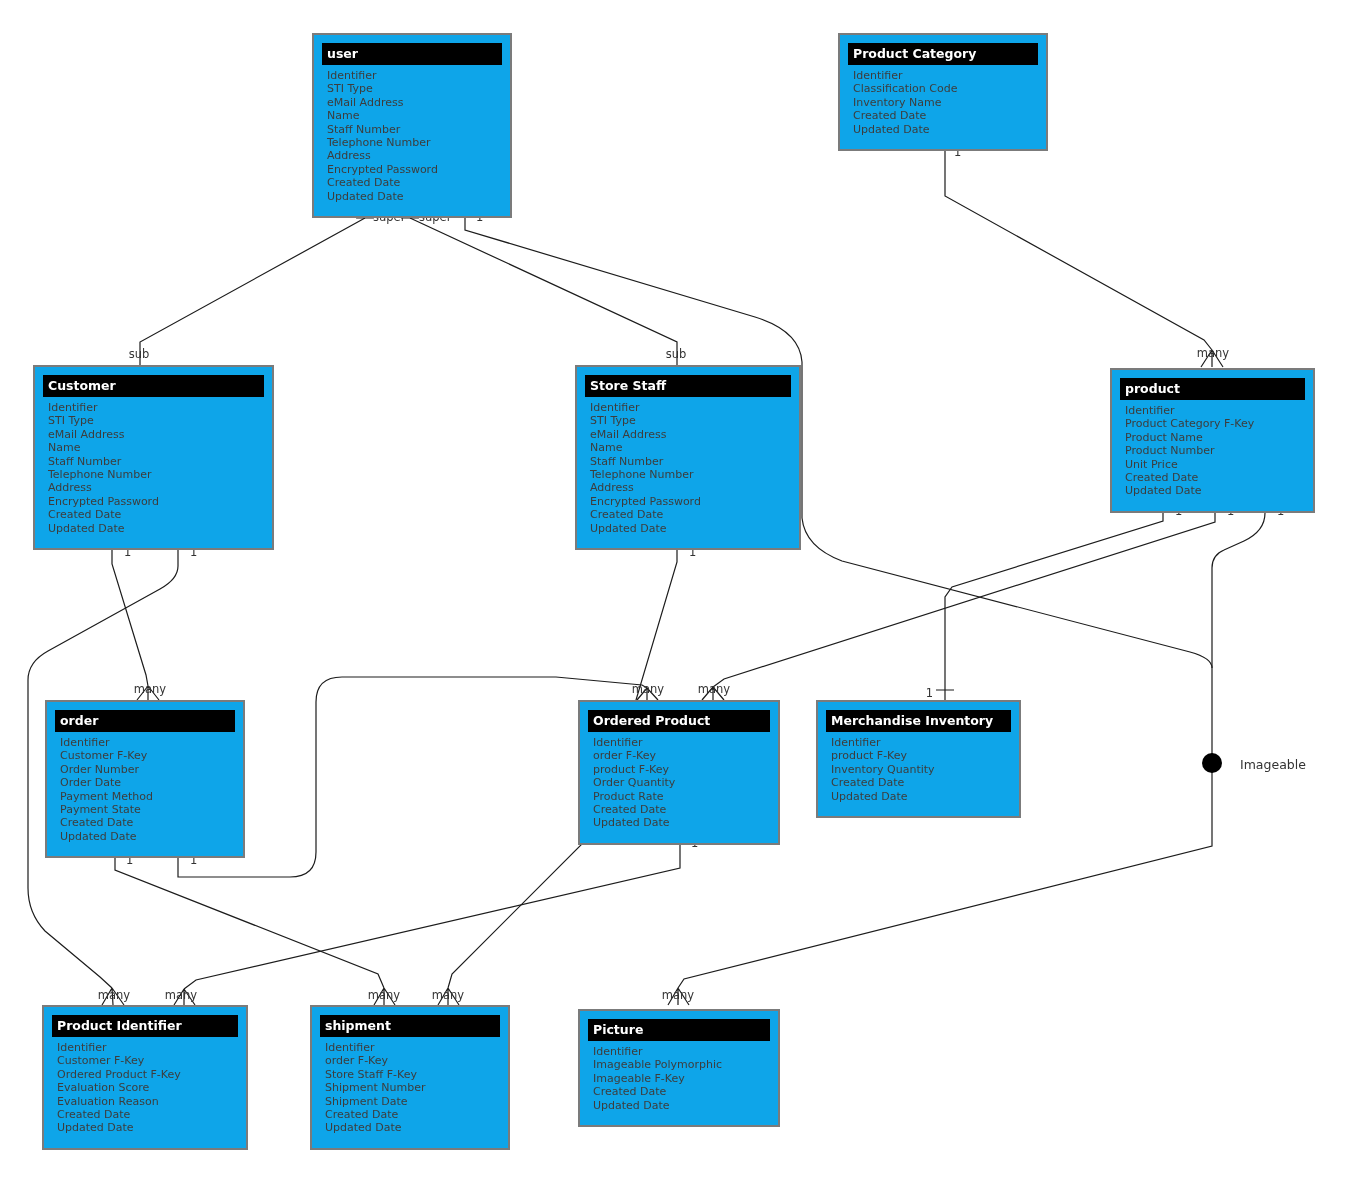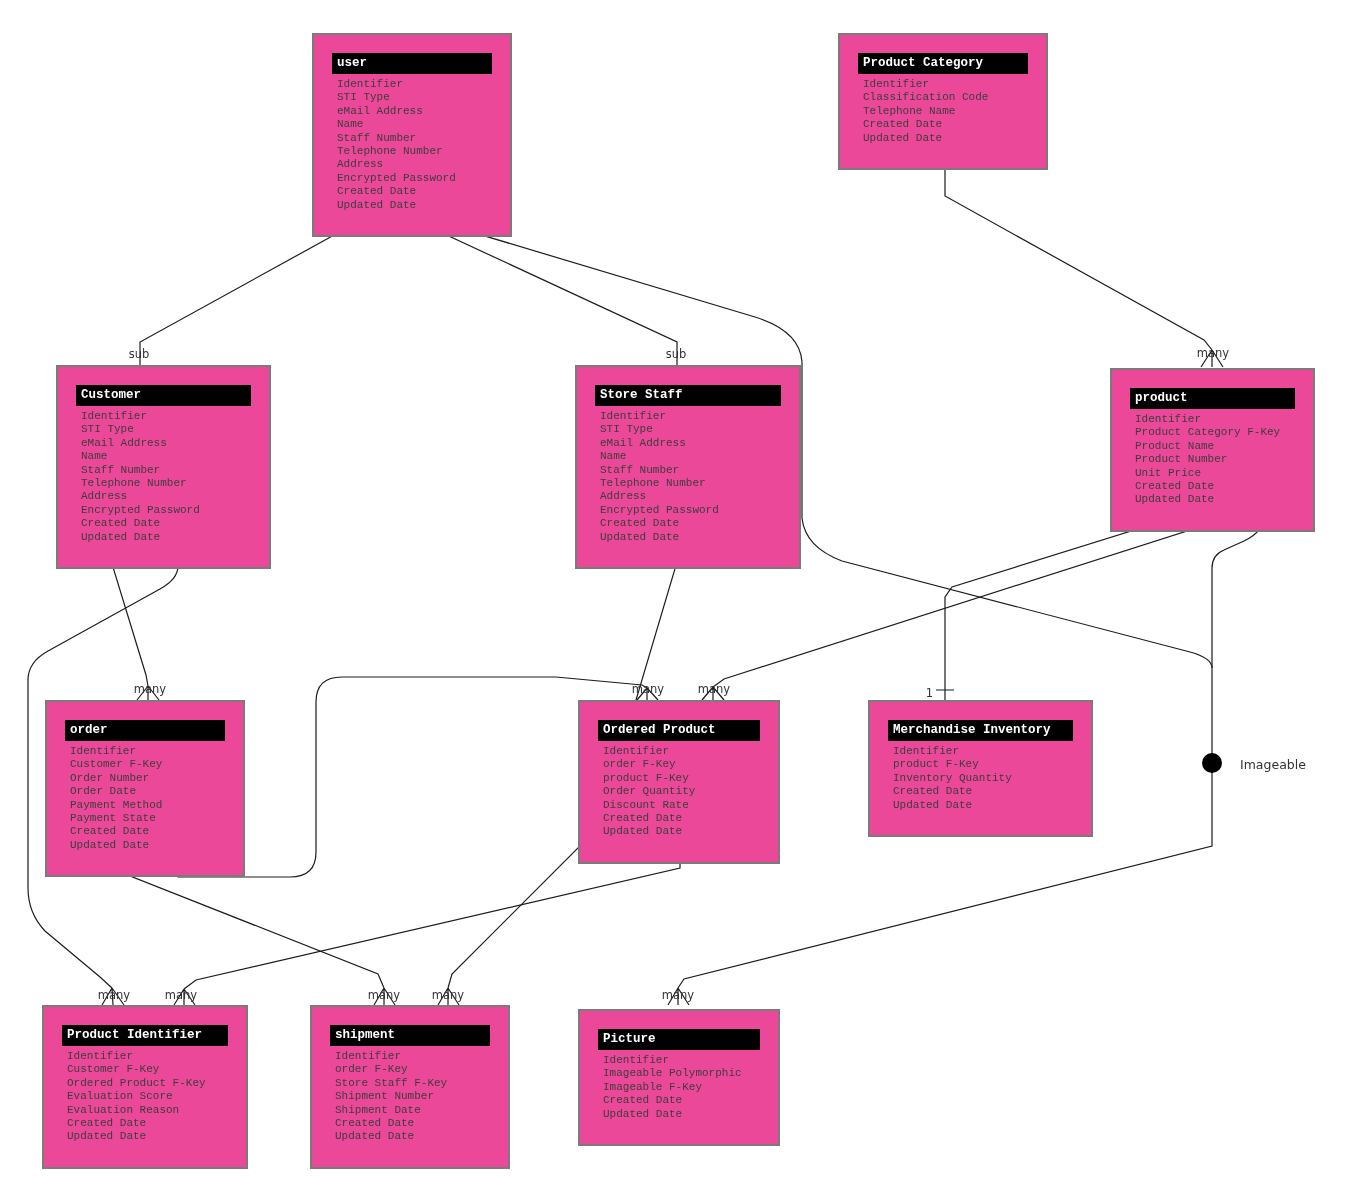--- a/index.html
+++ b/index.html
@@ -5,21 +5,21 @@
   html,body{margin:0;padding:0;background:#fff;}
   #canvas{position:relative;width:1372px;height:1187px;background:#fff;
           font-family:"DejaVu Sans","Liberation Sans",sans-serif;overflow:hidden;}
   #wires{position:absolute;left:0;top:0;width:1372px;height:1187px;}
   #wires path{fill:none;stroke:#1c1c1c;stroke-width:1.2;}
   #wires polygon{fill:#ffffff;stroke:#1c1c1c;stroke-width:1.2;}
   #wires text{font-family:"DejaVu Sans","Liberation Sans",sans-serif;
               font-size:11.5px;fill:#333;}
   #wires text.big{font-size:12.5px;}
   .entity{position:absolute;box-sizing:border-box;border:2px solid #7b7b7b;
-          background:#ec4899;padding:18px;font-family:Liberation Mono, monospace;}
+          background:#0ea5e9;padding:8px;}
   .entity-title{background:#000;color:#fff;font-weight:bold;font-size:12.5px;
                 padding:3px 5px 4px 5px;white-space:nowrap;}
   .entity-fields{padding:4px 5px 5px 5px;font-size:11px;line-height:13.4px;
                  color:#3d3d3d;}
   .fld{white-space:nowrap;}
 </style>
 </head>
 <body>
 
 <div id="canvas">
@@ -98,27 +98,27 @@
         <div class="fld">Created Date</div>
         <div class="fld">Updated Date</div>
       </div>
   </div>
 
   <div class="entity" style="left:838px;top:33px;width:210px">
     <div class="entity-title">Product Category</div>
     <div class="entity-fields">
         <div class="fld">Identifier</div>
         <div class="fld">Classification Code</div>
-        <div class="fld">Telephone Name</div>
-        <div class="fld">Created Date</div>
-        <div class="fld">Updated Date</div>
-      </div>
-  </div>
-
-  <div class="entity" style="left:56px;top:365px;width:215px">
+        <div class="fld">Inventory Name</div>
+        <div class="fld">Created Date</div>
+        <div class="fld">Updated Date</div>
+      </div>
+  </div>
+
+  <div class="entity" style="left:33px;top:365px;width:241px">
     <div class="entity-title">Customer</div>
     <div class="entity-fields">
         <div class="fld">Identifier</div>
         <div class="fld">STI Type</div>
         <div class="fld">eMail Address</div>
         <div class="fld">Name</div>
         <div class="fld">Staff Number</div>
         <div class="fld">Telephone Number</div>
         <div class="fld">Address</div>
         <div class="fld">Encrypted Password</div>
@@ -170,27 +170,27 @@
       </div>
   </div>
 
   <div class="entity" style="left:578px;top:700px;width:202px">
     <div class="entity-title">Ordered Product</div>
     <div class="entity-fields">
         <div class="fld">Identifier</div>
         <div class="fld">order F-Key</div>
         <div class="fld">product F-Key</div>
         <div class="fld">Order Quantity</div>
-        <div class="fld">Discount Rate</div>
-        <div class="fld">Created Date</div>
-        <div class="fld">Updated Date</div>
-      </div>
-  </div>
-
-  <div class="entity" style="left:868px;top:700px;width:225px">
+        <div class="fld">Product Rate</div>
+        <div class="fld">Created Date</div>
+        <div class="fld">Updated Date</div>
+      </div>
+  </div>
+
+  <div class="entity" style="left:816px;top:700px;width:205px">
     <div class="entity-title">Merchandise Inventory</div>
     <div class="entity-fields">
         <div class="fld">Identifier</div>
         <div class="fld">product F-Key</div>
         <div class="fld">Inventory Quantity</div>
         <div class="fld">Created Date</div>
         <div class="fld">Updated Date</div>
       </div>
   </div>
 

